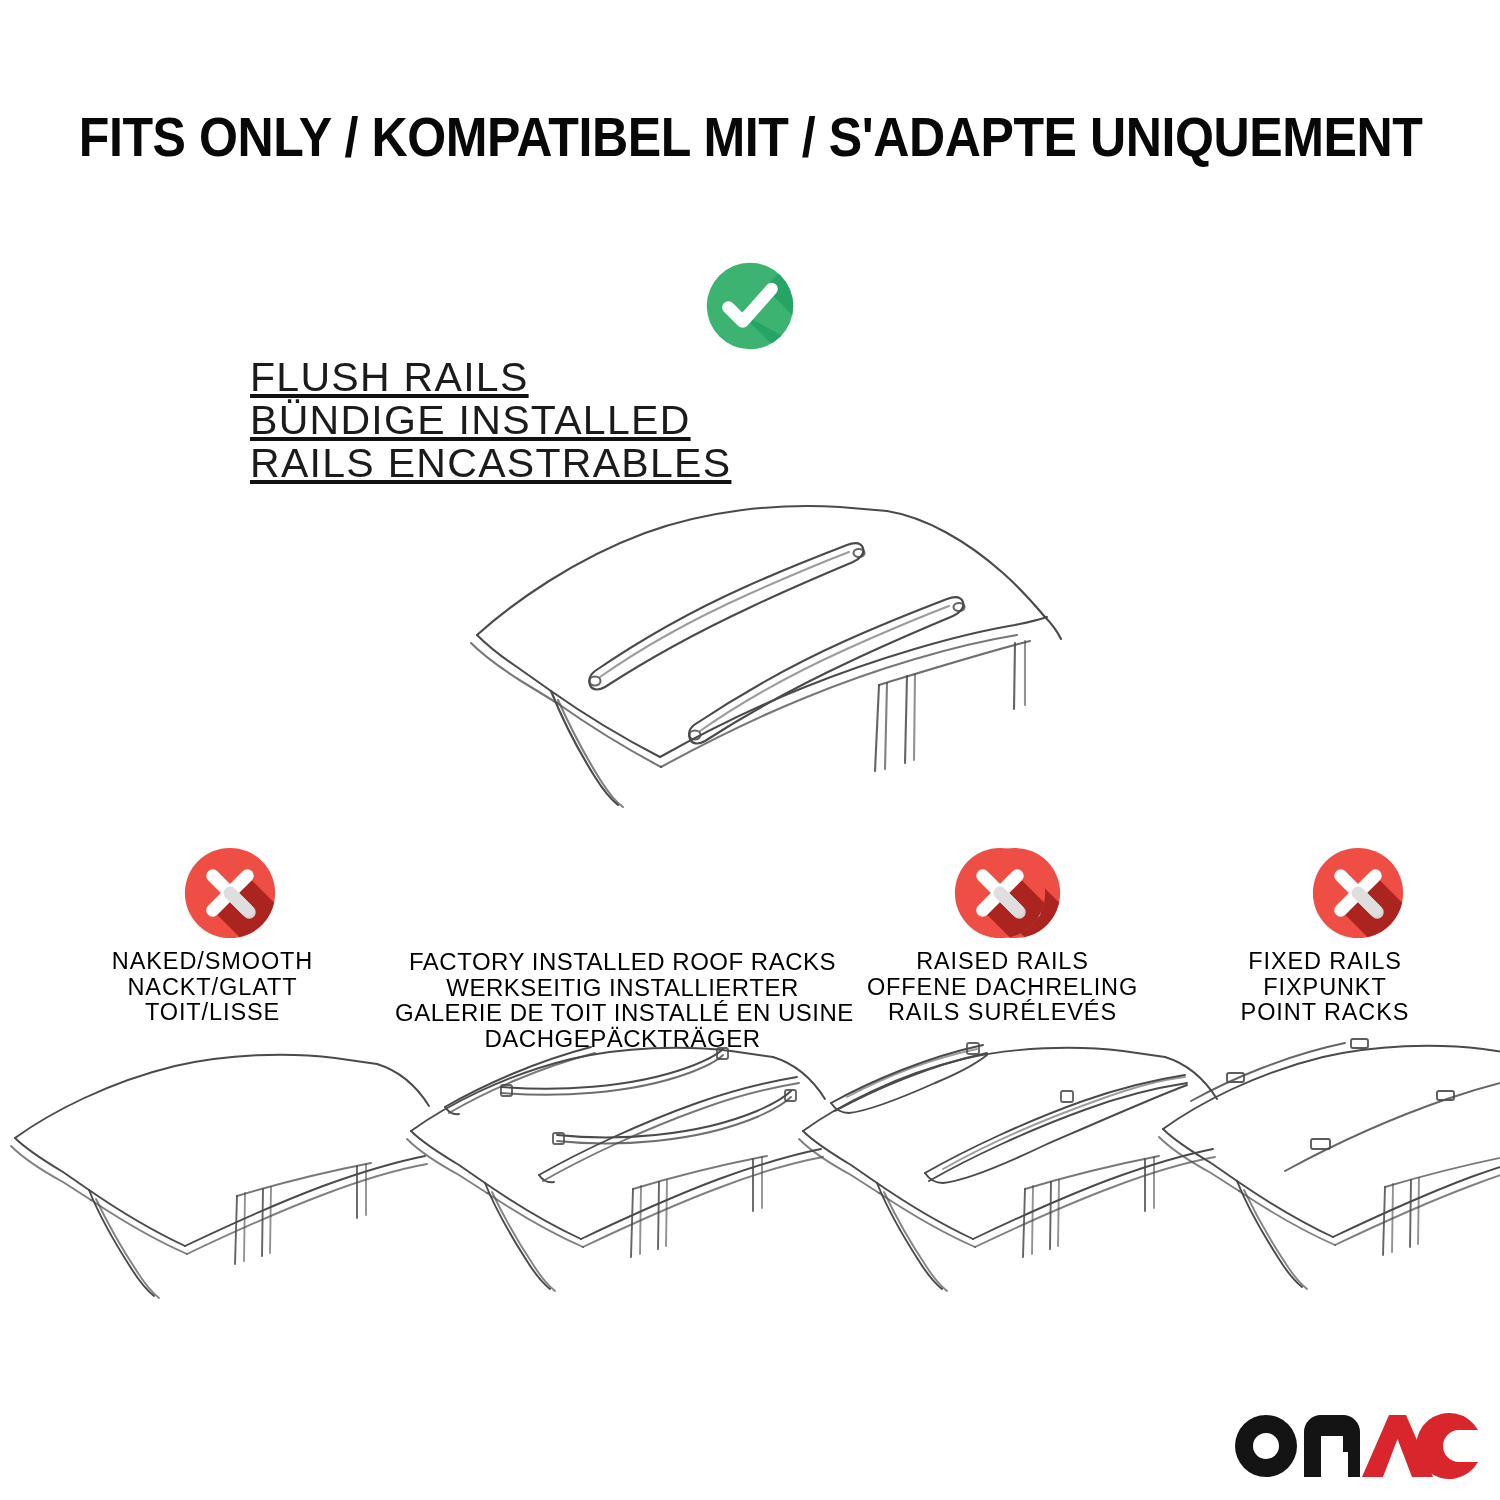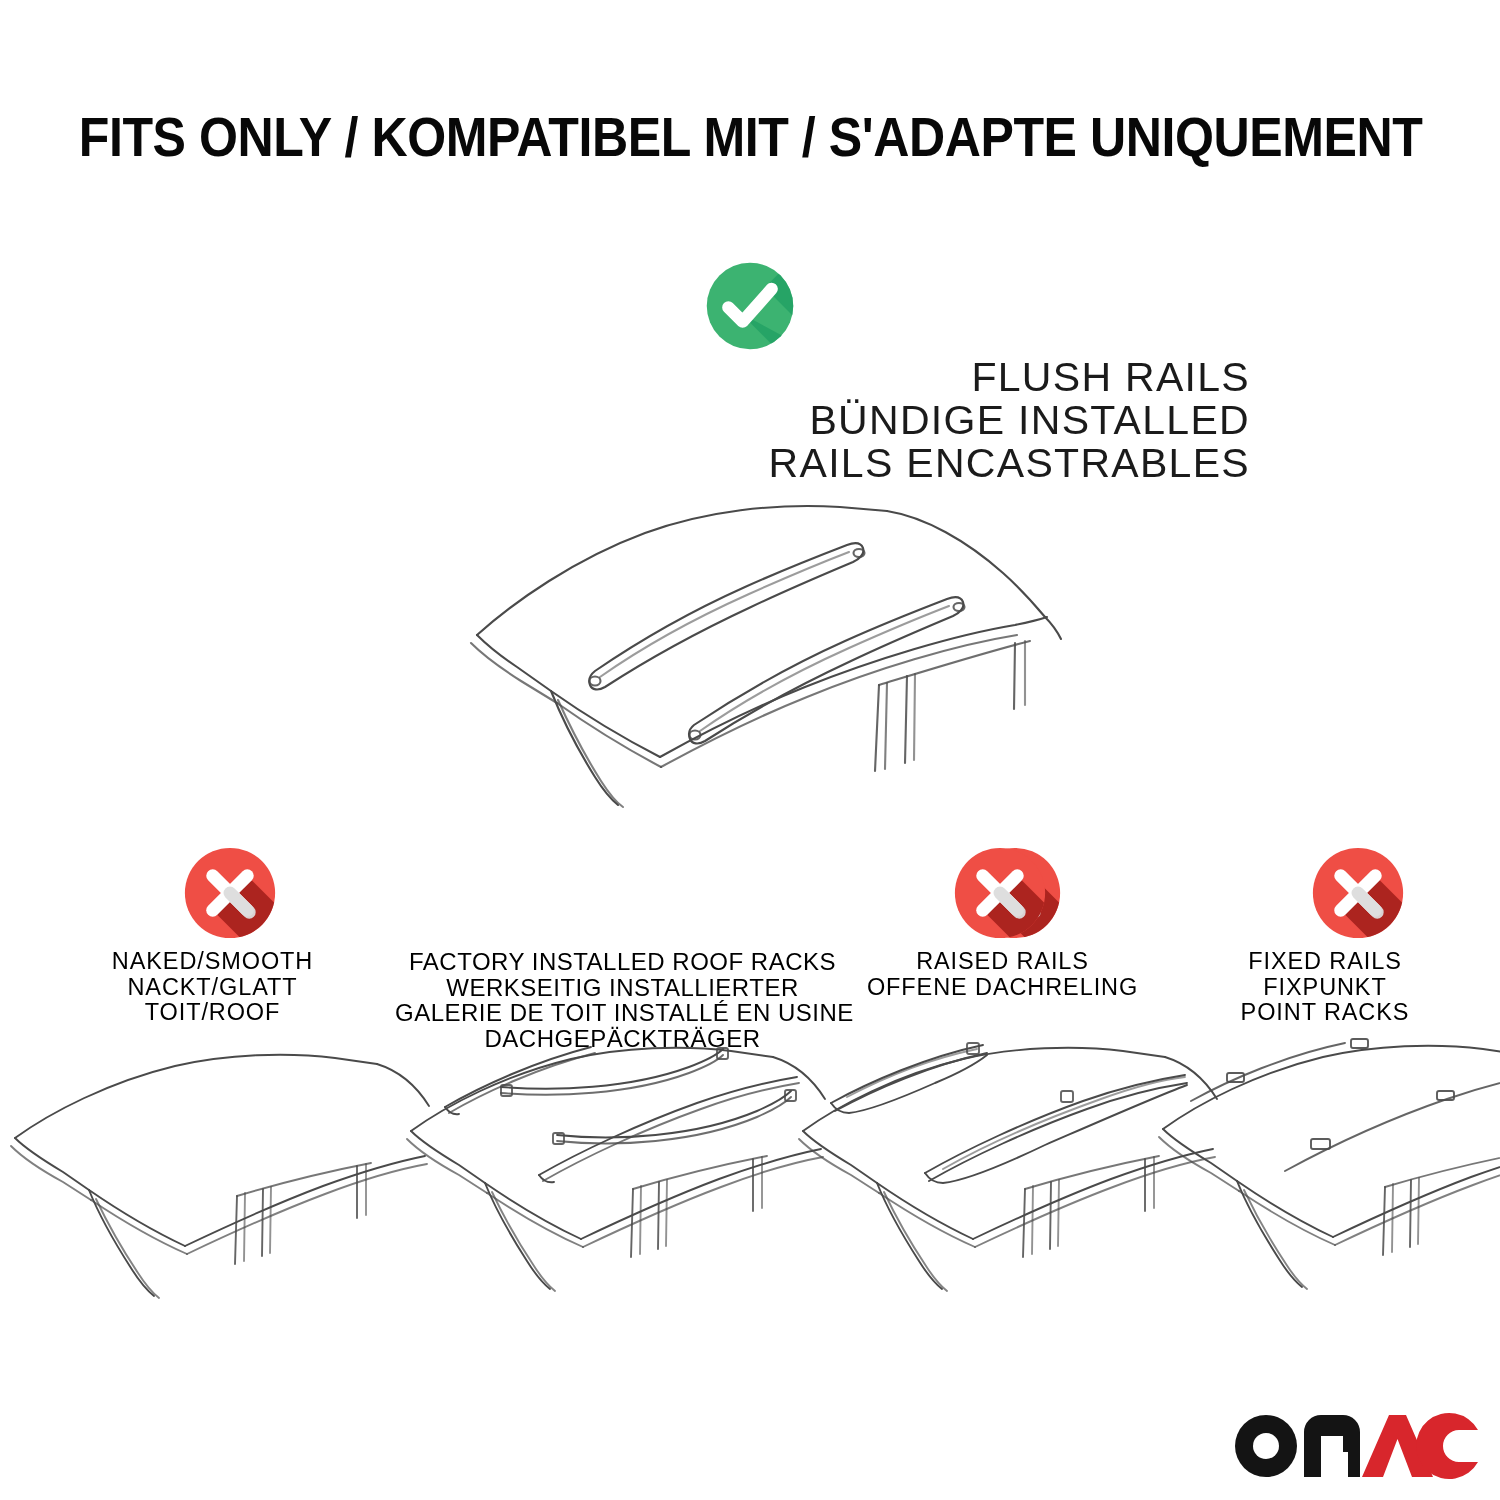--- a/index.html
+++ b/index.html
@@ -47,21 +47,22 @@
     left: 704px;
     top: 260px;
     width: 92px;
     height: 92px;
   }
   .hero-text {
     position: absolute;
     left: 250px;
     top: 356px;
     width: 1000px;
-    text-align: right;
+    text-align: left;
+    text-decoration: underline;
   }
   .hero-text .ln {
     display: block;
     font-size: 41px;
     font-weight: 300;
     letter-spacing: 1.3px;
     line-height: 43px;
     color: #1b1b1b;
     white-space: nowrap;
   }
@@ -230,21 +231,21 @@
           <line x1="68" y1="32" x2="32" y2="68"></line>
         </g>
         <g clip-path="url(#xc0)">
           <line x1="50" y1="50" x2="70" y2="70" stroke="#dddddd" stroke-width="13.5" stroke-linecap="round" opacity="0.95"></line>
         </g>
       </svg>
     </div>
     <div class="col-label">
       <span class="ln">NAKED/SMOOTH</span>
       <span class="ln">NACKT/GLATT</span>
-      <span class="ln">TOIT/ROOF</span>
+      <span class="ln">TOIT/LISSE</span>
     </div>
     <div class="col-art">
       <svg viewBox="0 0 430 250" width="430" height="250" aria-hidden="true">
         <g fill="none" stroke="#4a4a4a" stroke-width="1.9" stroke-linecap="round" stroke-linejoin="round">
           <path d="M10 88 C46 62 104 32 170 16 C222 4 282 2 330 8 L372 14"></path>
           <path d="M372 14 C398 22 414 40 424 56"></path>
           <path d="M10 88 C20 98 38 110 58 122 L84 140"></path>
           <path d="M84 140 C116 162 150 182 180 196"></path>
           <path d="M180 196 C222 176 270 154 318 136 C362 120 400 110 420 106"></path>
           <path d="M6 96 C16 106 36 120 58 132 L86 150" opacity="0.7"></path>
@@ -352,20 +353,21 @@
           <line x1="68" y1="32" x2="32" y2="68"></line>
         </g>
         <g clip-path="url(#xc2)">
           <line x1="50" y1="50" x2="70" y2="70" stroke="#dddddd" stroke-width="13.5" stroke-linecap="round" opacity="0.95"></line>
         </g>
       </svg>
     </div>
     <div class="col-label">
       <span class="ln">RAISED RAILS</span>
       <span class="ln">OFFENE DACHRELING</span>
+      <span class="ln">RAILS SURÉLEVÉS</span>
     </div>
     <div class="col-art">
       <svg viewBox="0 0 430 250" width="430" height="250" aria-hidden="true">
         <g fill="none" stroke="#4a4a4a" stroke-width="1.9" stroke-linecap="round" stroke-linejoin="round">
           <path d="M8 86 C44 60 102 30 168 14 C220 2 280 0 328 6 L370 12"></path>
           <path d="M370 12 C396 20 412 38 422 54"></path>
           <path d="M8 86 C18 96 36 108 56 120 L82 138"></path>
           <path d="M82 138 C114 160 148 180 178 194"></path>
           <path d="M178 194 C220 174 268 152 316 134 C360 118 398 108 418 104"></path>
           <path d="M4 94 C14 104 34 118 56 130 L84 148" opacity="0.7"></path>

